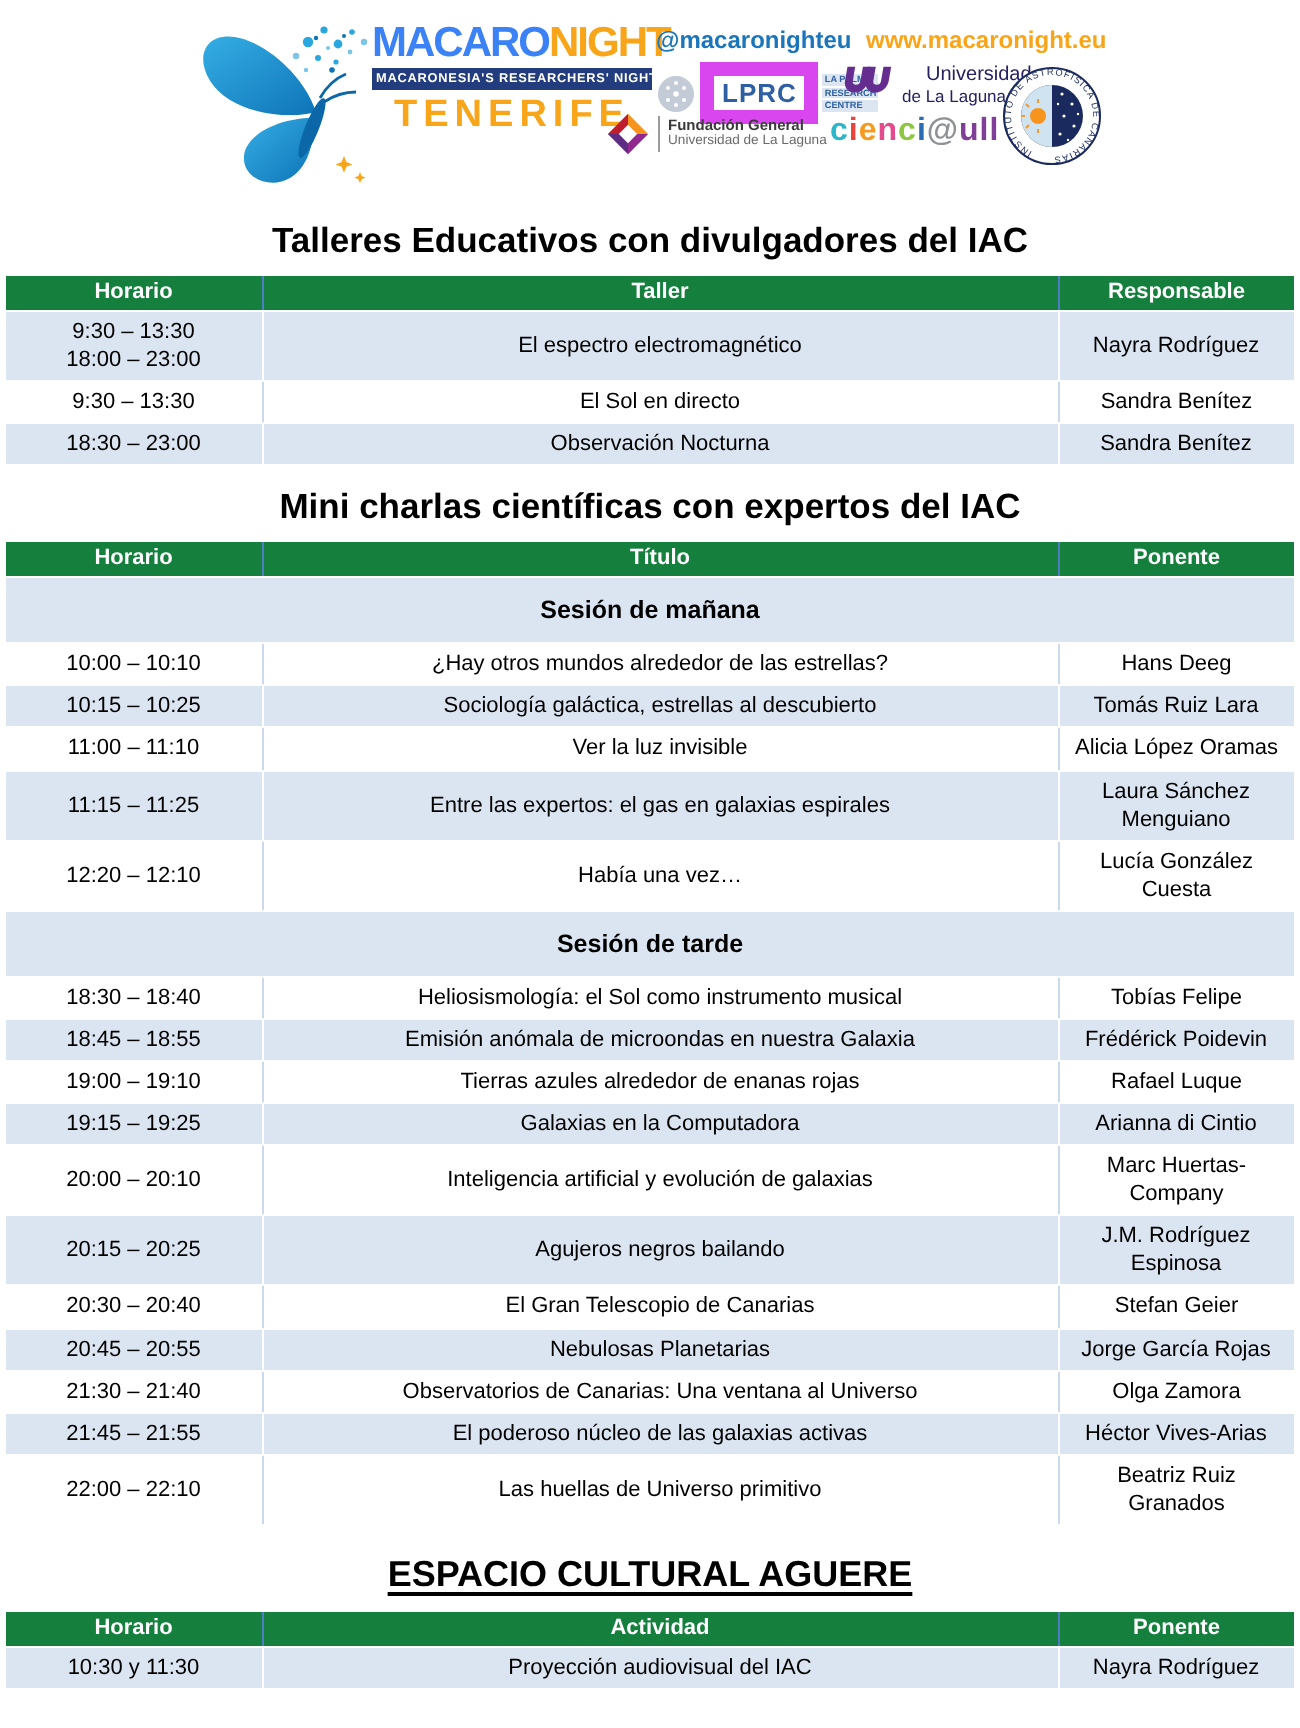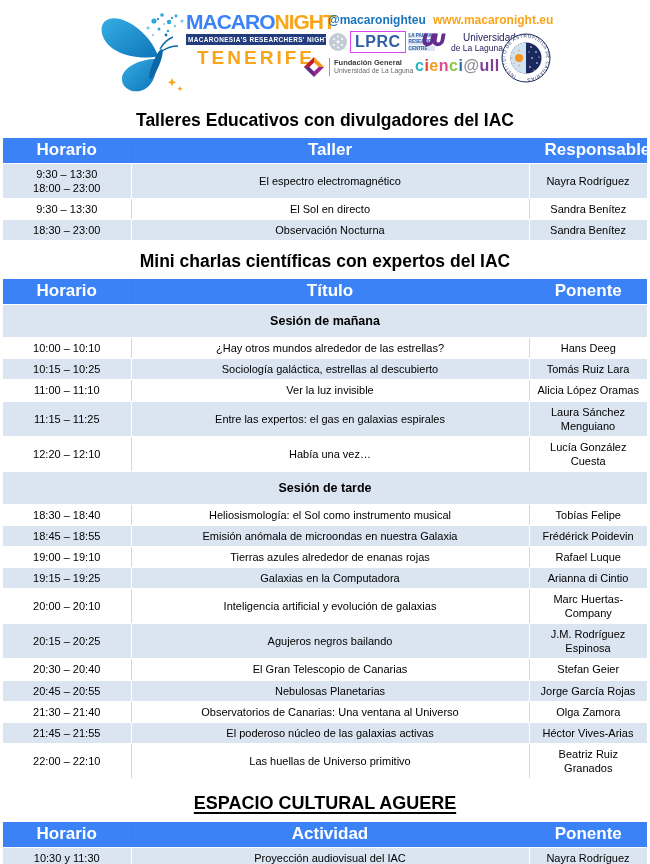--- a/index.html
+++ b/index.html
@@ -13,21 +13,21 @@
   .brand-line{font-weight:700;font-size:21px;letter-spacing:-1px;line-height:1;white-space:nowrap;}
   .brand-p1{color:#3b82f6;}
   .brand-p2{color:#f9a51a;}
   .brand-tagline{margin-top:2px;background:#223c7d;color:#fff;font-weight:700;font-size:6.4px;
                  letter-spacing:.4px;padding:2px 2px;white-space:nowrap;}
   .brand-region{margin-top:3px;color:#f9a51a;font-weight:700;font-size:19px;letter-spacing:3px;line-height:1;}
   .social{position:absolute;left:328px;top:13px;color:#1b75bb;font-weight:700;font-size:12px;}
   .website{position:absolute;left:433px;top:13px;color:#f9a51a;font-weight:700;font-size:12px;}
 
   .lprc{position:absolute;left:328px;top:31px;display:flex;align-items:center;gap:2px;}
-  .lprc-abbr{border:1px solid #d946ef;color:#2e5fa3;font-weight:700;font-size:16px;
+  .lprc-abbr{border:7px solid #d946ef;color:#2e5fa3;font-weight:700;font-size:13px;
              padding:1px 4px;letter-spacing:.5px;}
   .lprc-lines{display:flex;flex-direction:column;gap:1px;}
   .lprc-lines div{font-size:4.6px;font-weight:700;color:#2e5fa3;background:#dce6f2;padding:0 1px;line-height:1.2;}
 
   .ull{position:absolute;left:420px;top:32px;display:flex;align-items:flex-start;gap:4px;}
   .ull-text .l1{font-size:10px;font-weight:400;color:#262262;line-height:1.15;padding-left:12px;}
   .ull-text .l2{font-size:8.5px;color:#262262;line-height:1.15;}
 
   .fgull{position:absolute;left:303px;top:56px;display:flex;align-items:center;gap:4px;}
   .fgull-rule{width:1px;height:18px;background:#9a9a9a;}
@@ -38,21 +38,21 @@
   .iac{position:absolute;left:501px;top:33px;}
 
   
   .venue-title{margin:4px 0 12px;text-align:center;font-size:18px;font-weight:700;
                text-decoration:underline;text-decoration-thickness:2px;text-underline-offset:3px;}
   .table-title{margin:10px 0 7px;text-align:center;font-size:17.5px;font-weight:700;}
   .venue-title.second{margin-top:14px;margin-bottom:8px;}
 
   
   table.sched{border-collapse:collapse;table-layout:fixed;width:644px;margin:0 3px;}
-  table.sched th{background:#3b82f6;color:#fff;font-size:17px;font-weight:700;
+  table.sched th{background:#15803d;color:#fff;font-size:11px;font-weight:700;
                  padding:2px 15px 3px;border-right:1px solid #4d7dc3;border-bottom:1px solid #fff;}
   table.sched td{font-size:11px;text-align:center;vertical-align:middle;padding:3px 4px;
                  line-height:1.28;border-right:1px solid #ccd9ec;border-bottom:1px solid #fff;background:#fff;}
   table.sched td:last-child,table.sched th:last-child{border-right:none;}
   table.sched tr.alt td{background:#dbe5f1;border-right:1px solid #fff;}
   table.sched tr.session td{background:#dbe5f1;font-size:12.5px;font-weight:700;
                             padding:8px 0;border-right:none;}
 </style>
 </head>
 <body>

